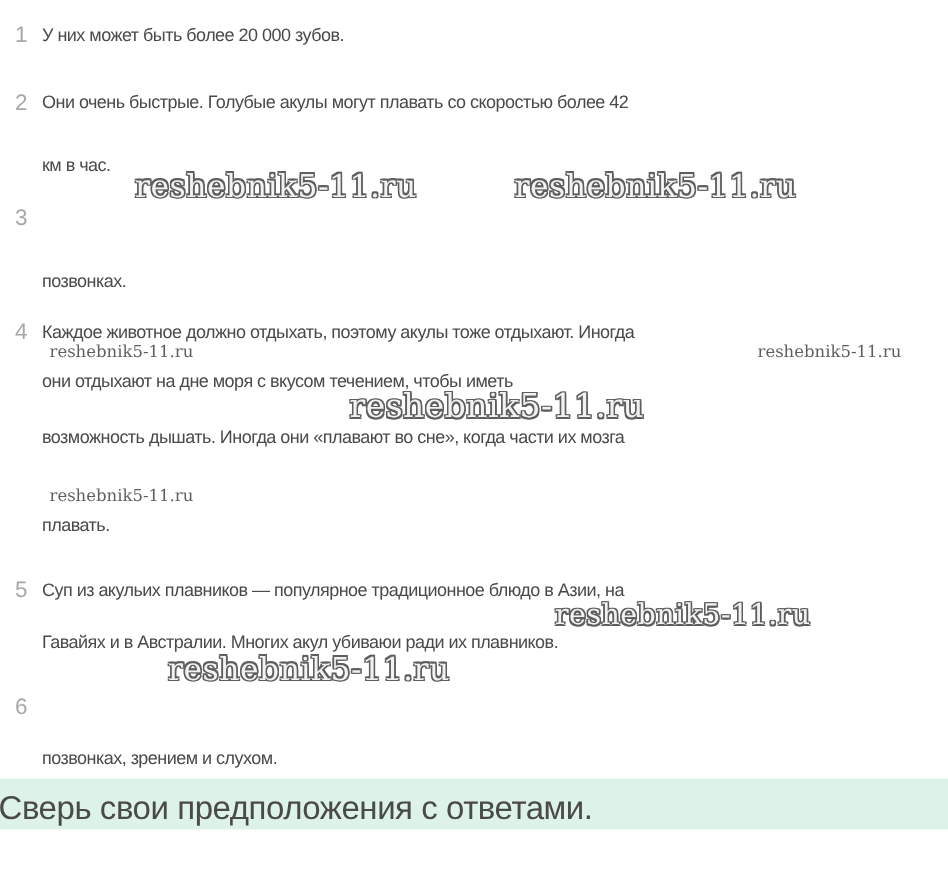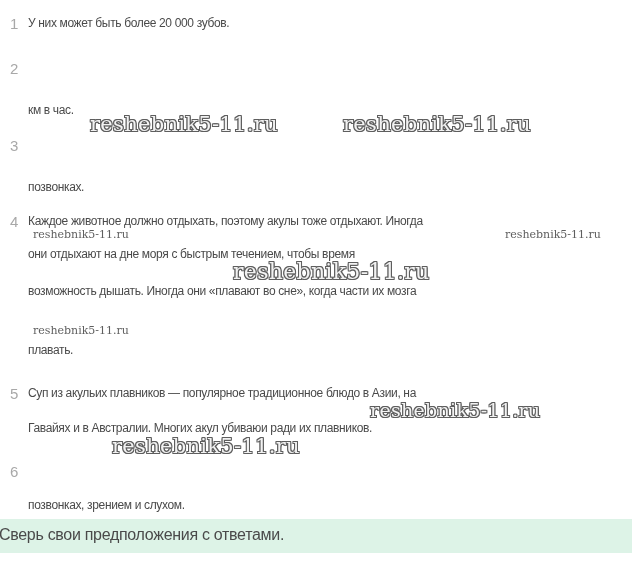--- a/index.html
+++ b/index.html
@@ -60,48 +60,49 @@
     left: 0;
     top: 519px;
     width: 632px;
     height: 34px;
     background: var(--footer-bg);
   }
   .footer-text {
     position: absolute;
     left: -1px;
     top: 7px;
-    font-size: 16px;
+    font-size: 22px;
     letter-spacing: -0.3px;
     color: var(--body-text);
     white-space: nowrap;
   }
 </style>
 </head>
 <body>
 
 <div class="page">
 
   <div class="num" style="top:14px">1</div>
   <div class="line" style="top:14px">У них может быть более 20 000 зубов.</div>
 
   <div class="num" style="top:59px">2</div>
+  <div class="line" style="top:59px">Они очень быстрые. Голубые акулы могут плавать со скоростью более 42</div>
   <div class="line" style="top:101px">км в час.</div>
 
   <div class="wm wm-big" style="left:90px;top:114px">reshebnik5-11.ru</div>
   <div class="wm wm-big" style="left:343px;top:114px">reshebnik5-11.ru</div>
 
   <div class="num" style="top:136px">3</div>
   <div class="line" style="top:178px">позвонках.</div>
 
   <div class="num" style="top:212px">4</div>
   <div class="line" style="top:212px">Каждое животное должно отдыхать, поэтому акулы тоже отдыхают. Иногда</div>
   <div class="wm wm-small" style="left:33px;top:229px">reshebnik5-11.ru</div>
   <div class="wm wm-small" style="left:505px;top:229px">reshebnik5-11.ru</div>
-  <div class="line" style="top:245px">они отдыхают на дне моря с быстрым течением, чтобы время</div>
+  <div class="line" style="top:245px">они отдыхают на дне моря с вкусом течением, чтобы иметь</div>
   <div class="wm wm-big" style="left:233px;top:261px;font-size:22px">reshebnik5-11.ru</div>
   <div class="line" style="top:282px">возможность дышать. Иногда они «плавают во сне», когда части их мозга</div>
   <div class="wm wm-small" style="left:33px;top:325px">reshebnik5-11.ru</div>
   <div class="line" style="top:341px">плавать.</div>
 
   <div class="num" style="top:384px">5</div>
   <div class="line" style="top:384px">Суп из акульих плавников — популярное традиционное блюдо в Азии, на</div>
   <div class="wm wm-big" style="left:370px;top:401px;font-size:19px">reshebnik5-11.ru</div>
   <div class="line" style="top:419px">Гавайях и в Австралии. Многих акул убиваюи ради их плавников.</div>
   <div class="wm wm-big" style="left:112px;top:436px">reshebnik5-11.ru</div>

